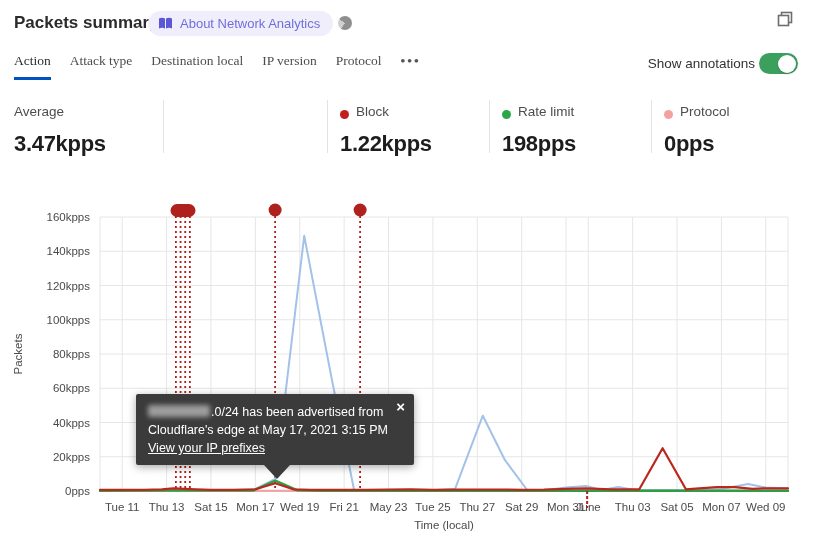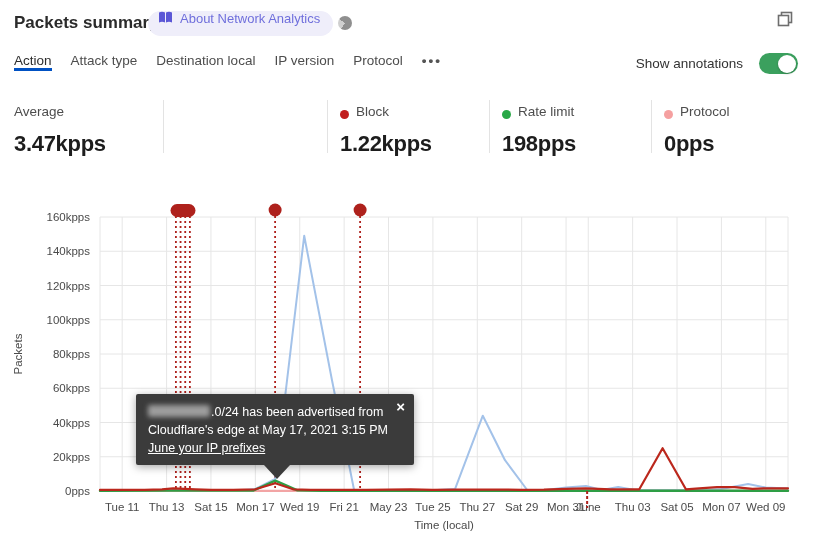--- a/index.html
+++ b/index.html
@@ -1,30 +1,30 @@
 <!DOCTYPE html>
 <html><head>
 <meta charset="utf-8">
 <style>
   html,body{margin:0;padding:0;background:#fff;}
   #app{position:relative;width:816px;height:545px;background:#fff;overflow:hidden;
        font-family:"Liberation Sans",sans-serif;color:#333;}
   
   .title{position:absolute;left:14px;top:13px;font-size:17px;font-weight:700;color:#2b2b2b;}
-  .badge{position:absolute;left:148px;top:11px;height:25px;display:flex;gap:7px;
+  .badge{position:absolute;left:148px;top:11px;height:25px;display:flex;align-items:center;gap:7px;
          padding:0 13px 0 10px;border-radius:13px;background:#efeefa;color:#6f6fdc;font-size:13px;cursor:pointer;}
   .pie-icon{position:absolute;left:338px;top:16px;width:14px;height:14px;border-radius:50%;
             background:conic-gradient(from 215deg,#cfcfcf 0 90deg,#8f8f8f 90deg 360deg);}
   .popout{position:absolute;left:776px;top:10px;width:18px;height:18px;cursor:pointer;}
   
   .tabs{position:absolute;left:14px;top:53px;display:flex;gap:19px;font-size:13.5px;color:#4d4d4d;}
-  .tab{cursor:pointer;white-space:nowrap;}
+  .tab{padding-bottom:8px;cursor:pointer;white-space:nowrap;font-family:Liberation Serif, serif;}
   .tab.active{color:#2e2e2e;border-bottom:3px solid #0051c3;}
   .tab-more{letter-spacing:2px;font-weight:700;color:#555;cursor:pointer;}
-  .annot-toggle{position:absolute;right:18px;top:53px;display:flex;align-items:center;gap:16px;font-size:13.5px;color:#333;}
+  .annot-toggle{position:absolute;right:18px;top:53px;display:flex;align-items:center;gap:4px;font-size:13.5px;color:#333;}
   .switch{position:relative;width:39px;height:21px;border-radius:11px;background:#bbb;cursor:pointer;}
   .switch.on{background:#3ba05e;}
   .knob{position:absolute;top:1.5px;width:18px;height:18px;border-radius:50%;background:#fff;
         box-shadow:0 1px 2px rgba(0,0,0,.25);left:2px;}
   .switch.on .knob{left:auto;right:2px;}
   
   .tile{position:absolute;top:101px;width:150px;}
   .tile .lab{display:flex;align-items:flex-end;gap:7px;font-size:13.5px;color:#4d4d4d;height:18px;}
   .dot{width:9px;height:9px;border-radius:50%;flex:0 0 auto;}
   .info-icon{width:13px;height:13px;border-radius:50%;background:#8c8c8c;color:#fff;font-size:9px;
@@ -193,17 +193,17 @@
         <text transform="translate(22,164) rotate(-90)" text-anchor="middle">Packets</text>
         <text x="444" y="339" text-anchor="middle">Time (local)</text>
       </g>
       <line x1="587.1483870967743" x2="587.1483870967743" y1="301" y2="318" stroke="#ae211c" stroke-width="2" stroke-dasharray="3 2"></line>
     </svg>
 
   <div class="tooltip">
     <span class="close">×</span>
     <div><span class="redact"></span><span>.0/24 has been advertised from</span></div>
     <div>Cloudflare's edge at May 17, 2021 3:15 PM</div>
-    <div><span class="tlink">June your IP prefixes</span></div>
+    <div><span class="tlink">View your IP prefixes</span></div>
     <div class="tarrow"></div>
   </div>
 
 </div>
 
 </body></html>

